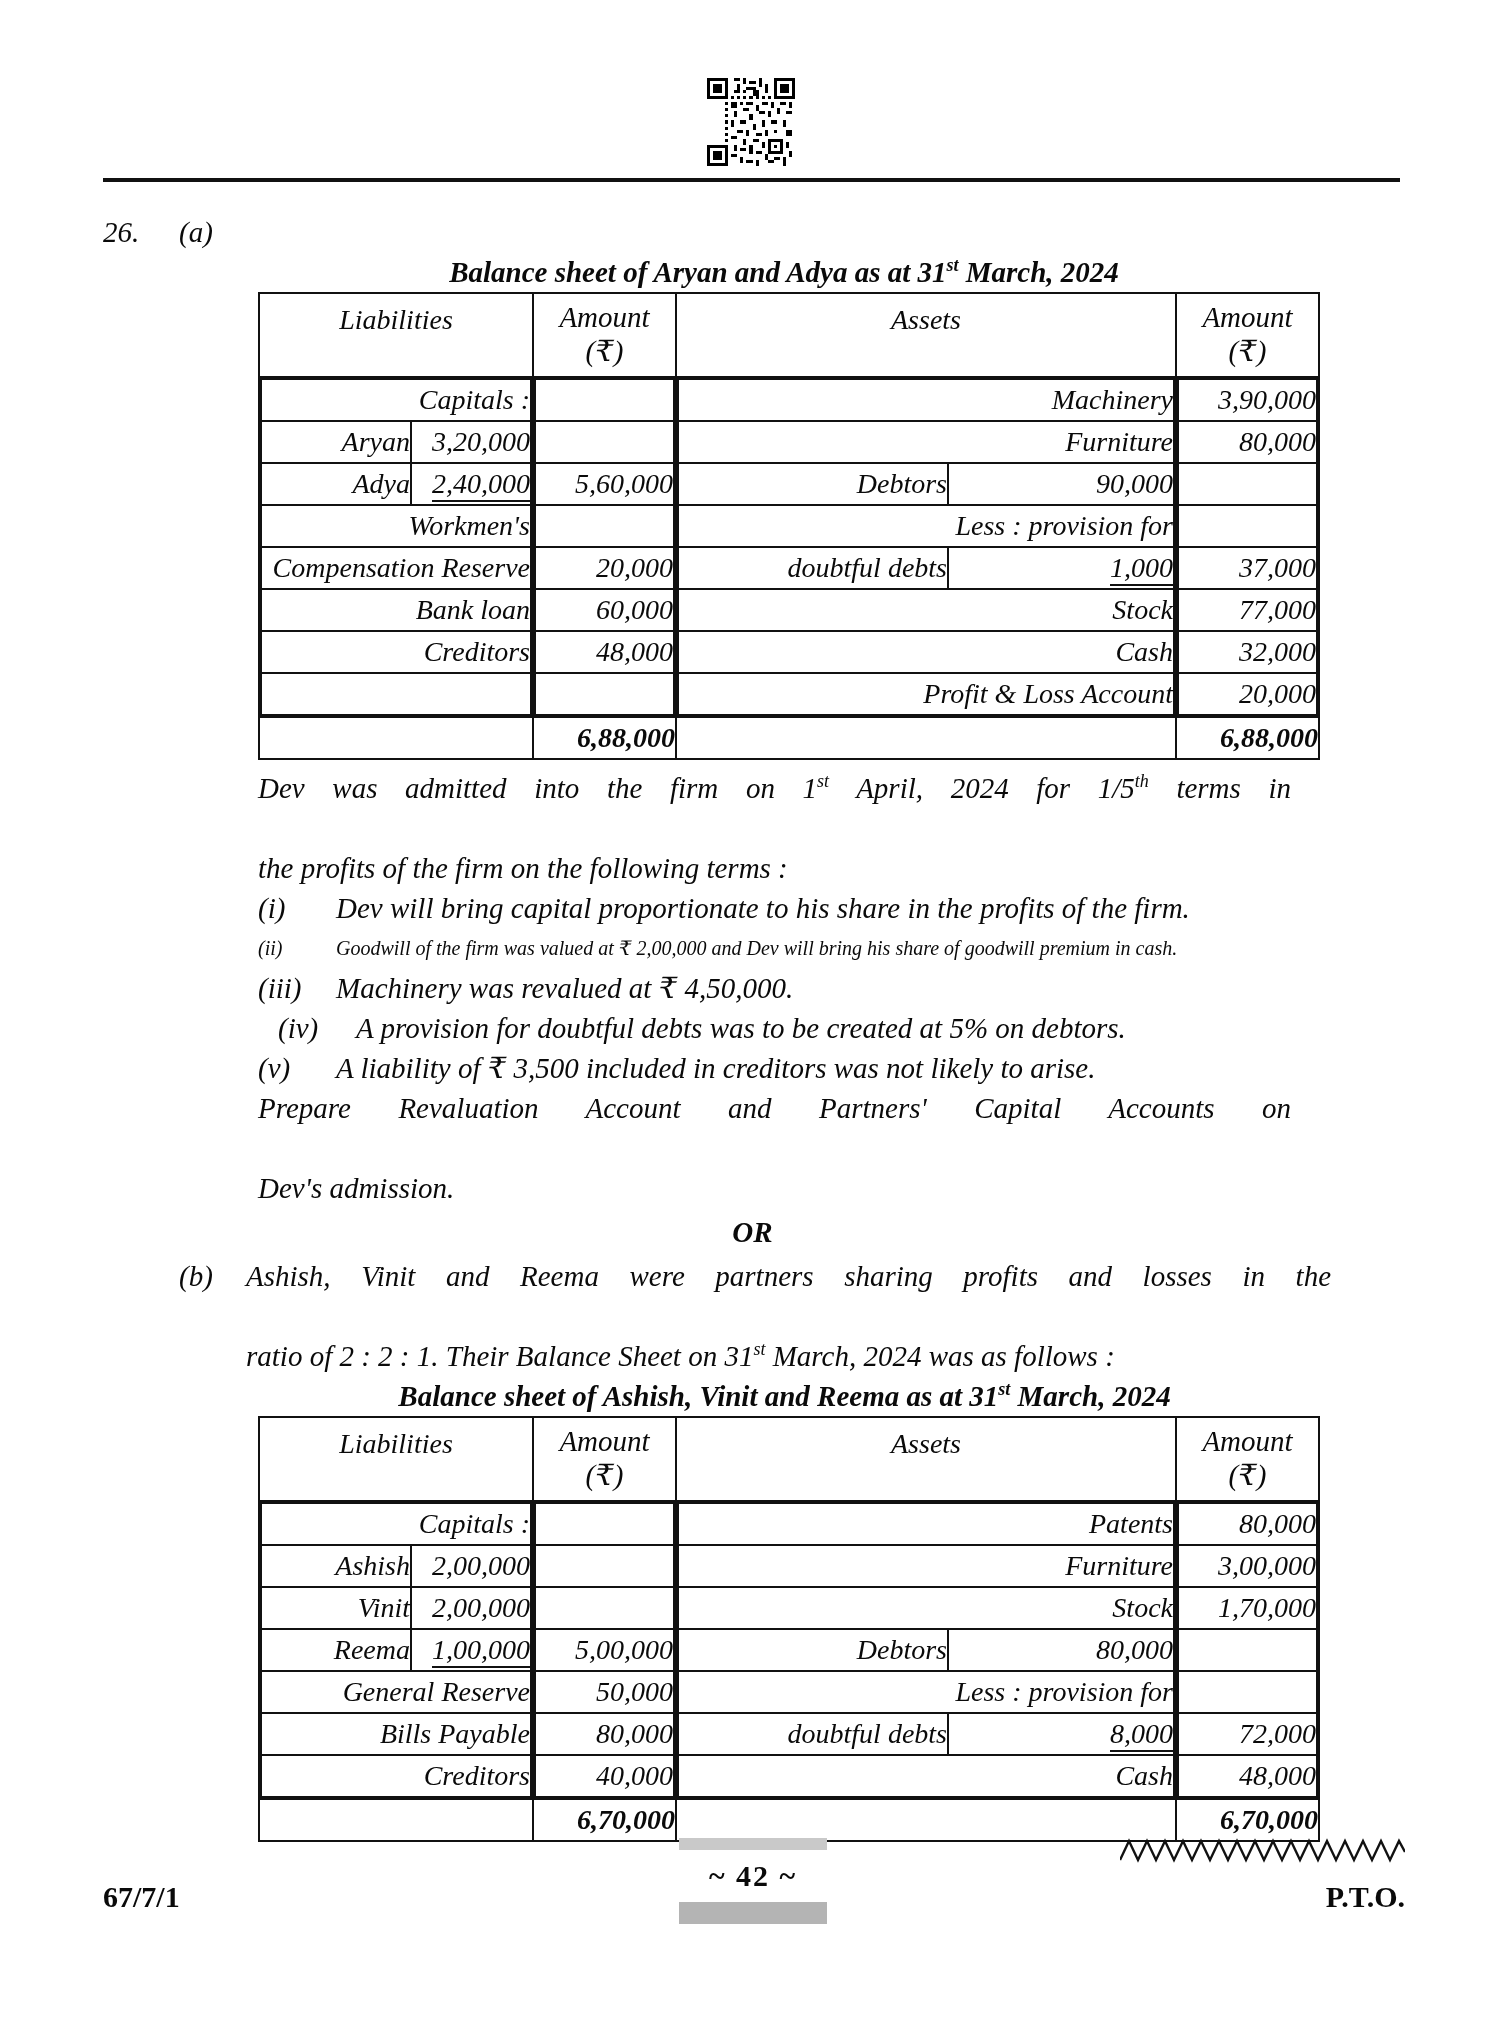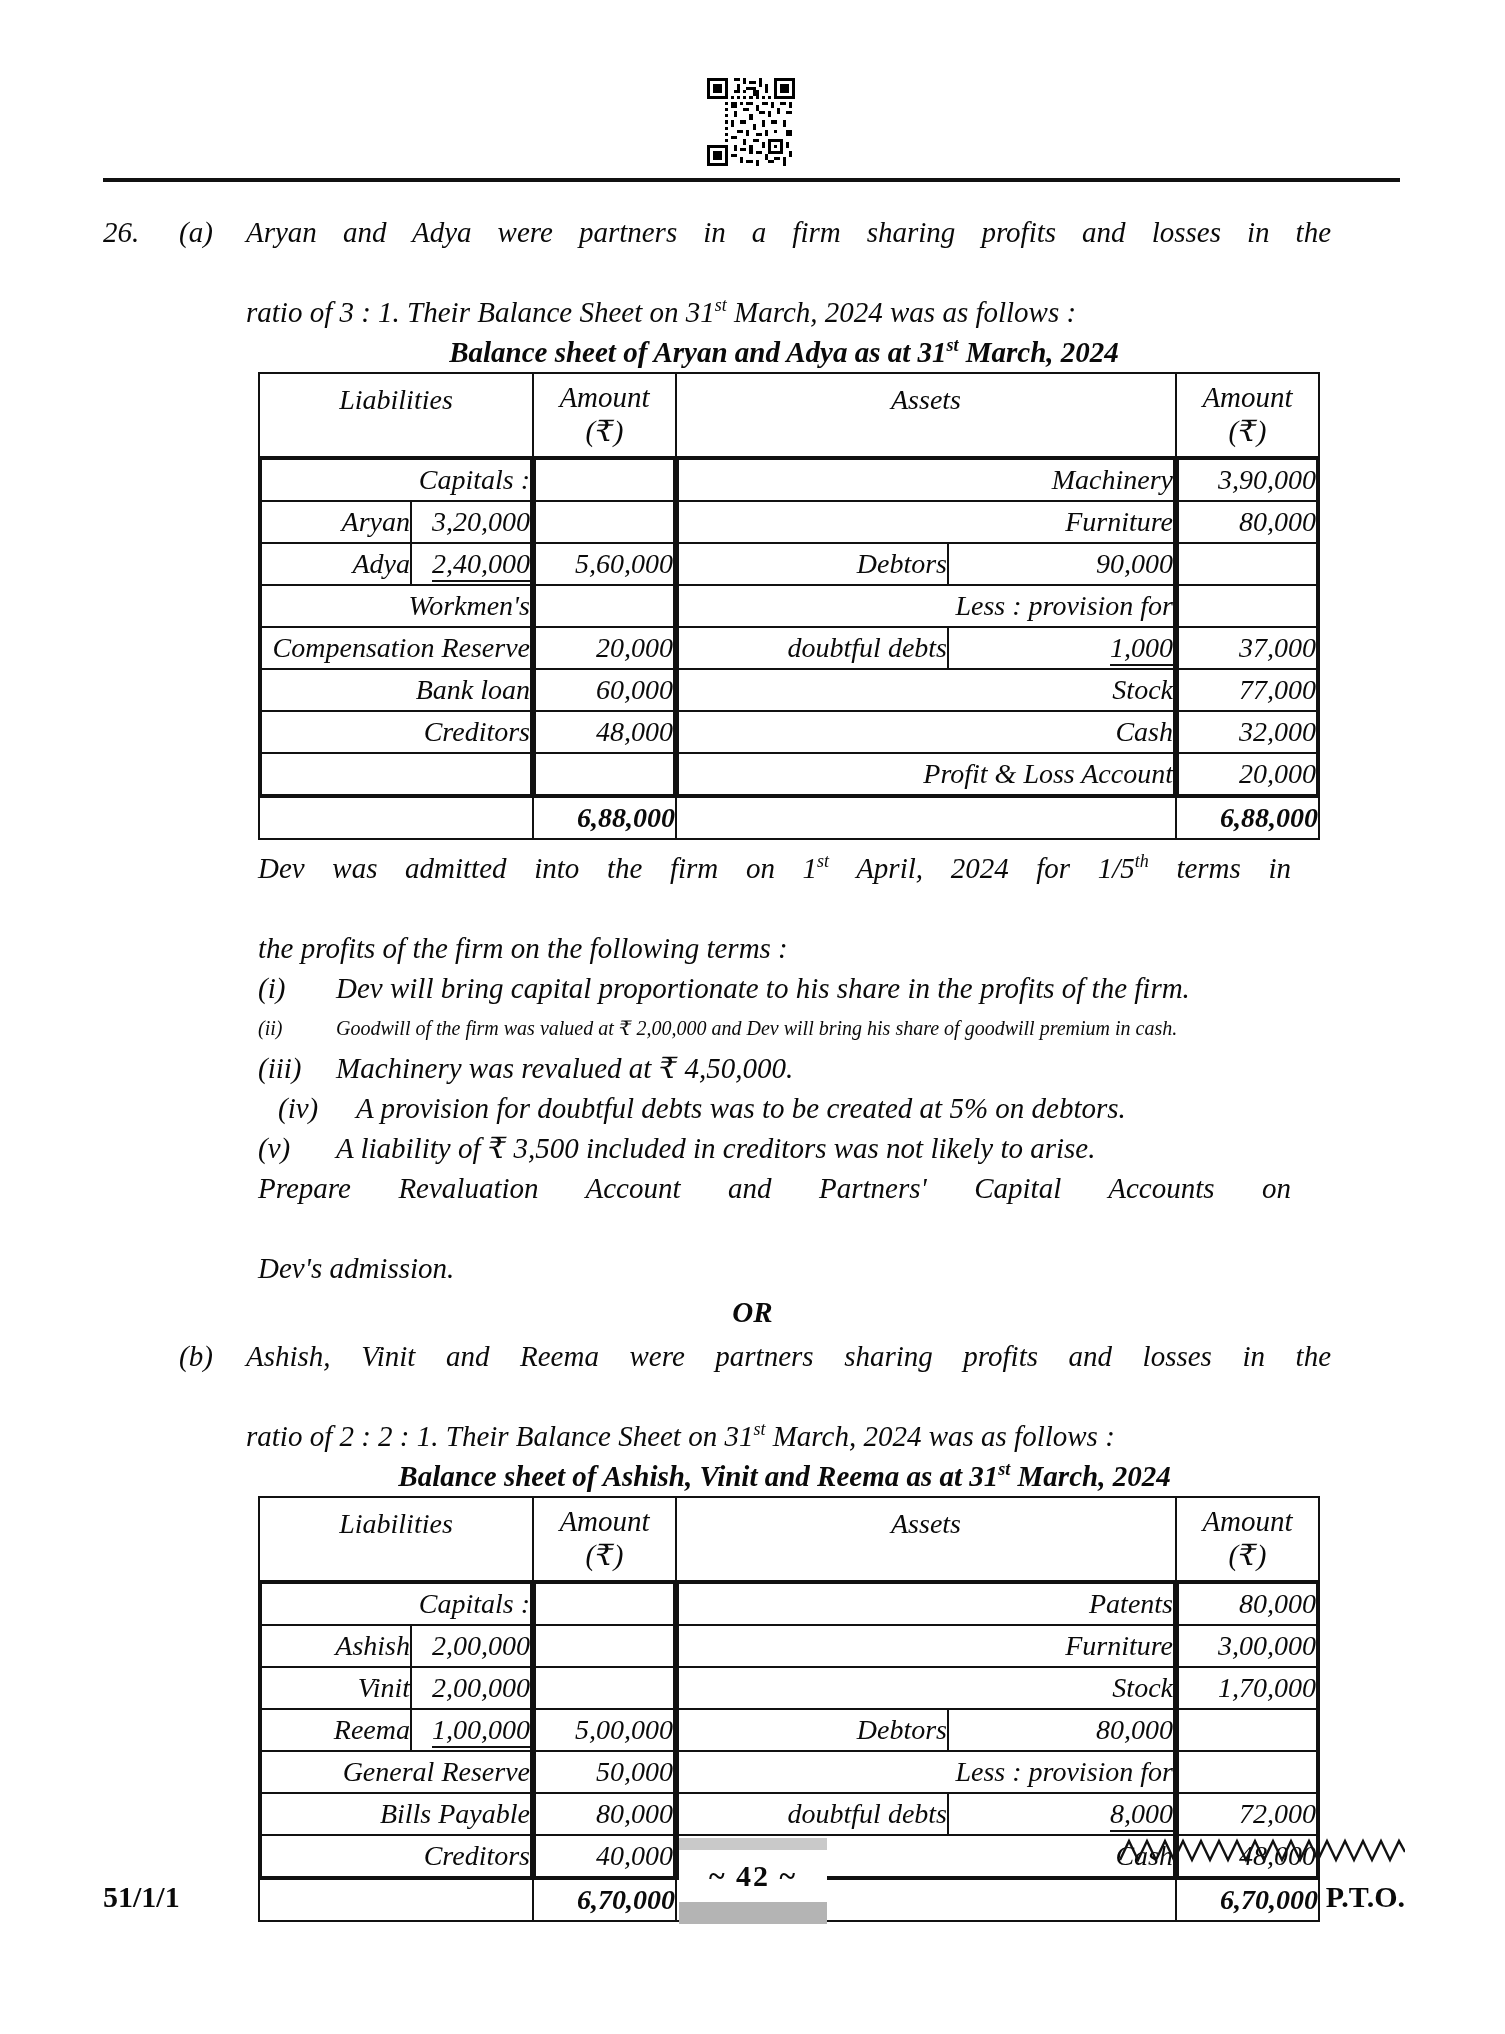--- a/index.html
+++ b/index.html
@@ -312,24 +312,20 @@
   </svg>
 </div>
 
 <div class="top-rule"></div>
 
 <div class="content">
 
   <div class="qrow">
     <div class="qnum">26.</div>
     <div class="qalpha">(a)</div>
-    <div class="qbody">
-      <span class="just-line">Aryan and Adya were partners in a firm sharing profits and losses in the</span>
-      <span><span>ratio of 3 : 1. Their Balance Sheet on 31</span><sup>st</sup><span> March, 2024 was as follows :</span></span>
-    </div>
   </div>
 
   <div class="bs-title"><span>Balance sheet of Aryan and Adya as at 31</span><sup>st</sup><span> March, 2024</span></div>
 
   <table class="bs">
     <colgroup>
       <col style="width:274px">
         <col style="width:143px">
         <col style="width:500px">
         <col style="width:143px">
@@ -699,20 +695,20 @@
   </table>
 
 </div>
 
 <div class="footer">
   <div class="zigzag">
     <svg viewBox="0 0 285 26" xmlns="http://www.w3.org/2000/svg" preserveAspectRatio="none">
       <polyline points="0,22 9,3 18,22 27,3 36,22 45,3 54,22 63,3 72,22 81,3 90,22 99,3 108,22 117,3 126,22 135,3 144,22 153,3 162,22 171,3 180,22 189,3 198,22 207,3 216,22 225,3 234,22 243,3 252,22 261,3 270,22 279,3 285,14" fill="none" stroke="#111" stroke-width="2.4"></polyline>
     </svg>
   </div>
-  <div class="f-left">51/1/1</div>
+  <div class="f-left">67/7/1</div>
   <div class="f-center">
     <div class="f-bar-top"></div>
     <div class="f-page">~  42  ~</div>
     <div class="f-bar-bottom"></div>
   </div>
   <div class="f-right">P.T.O.</div>
 </div>
 
 </body></html>

